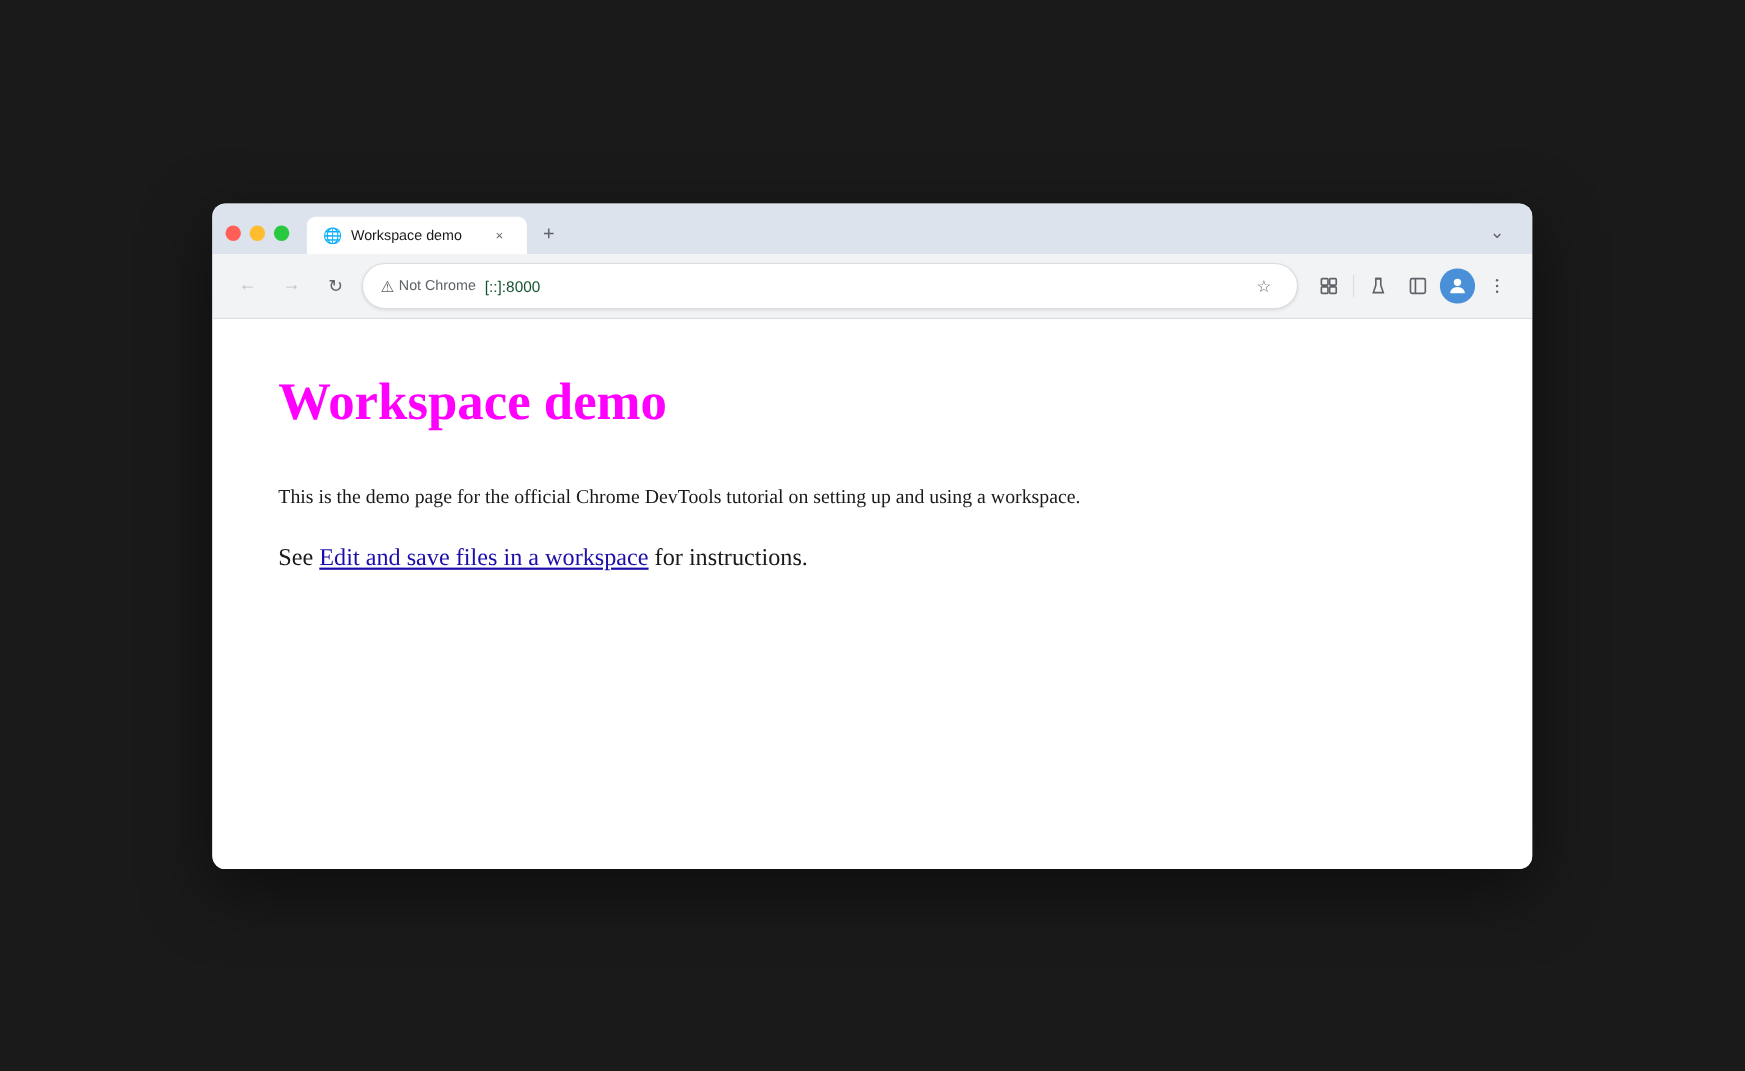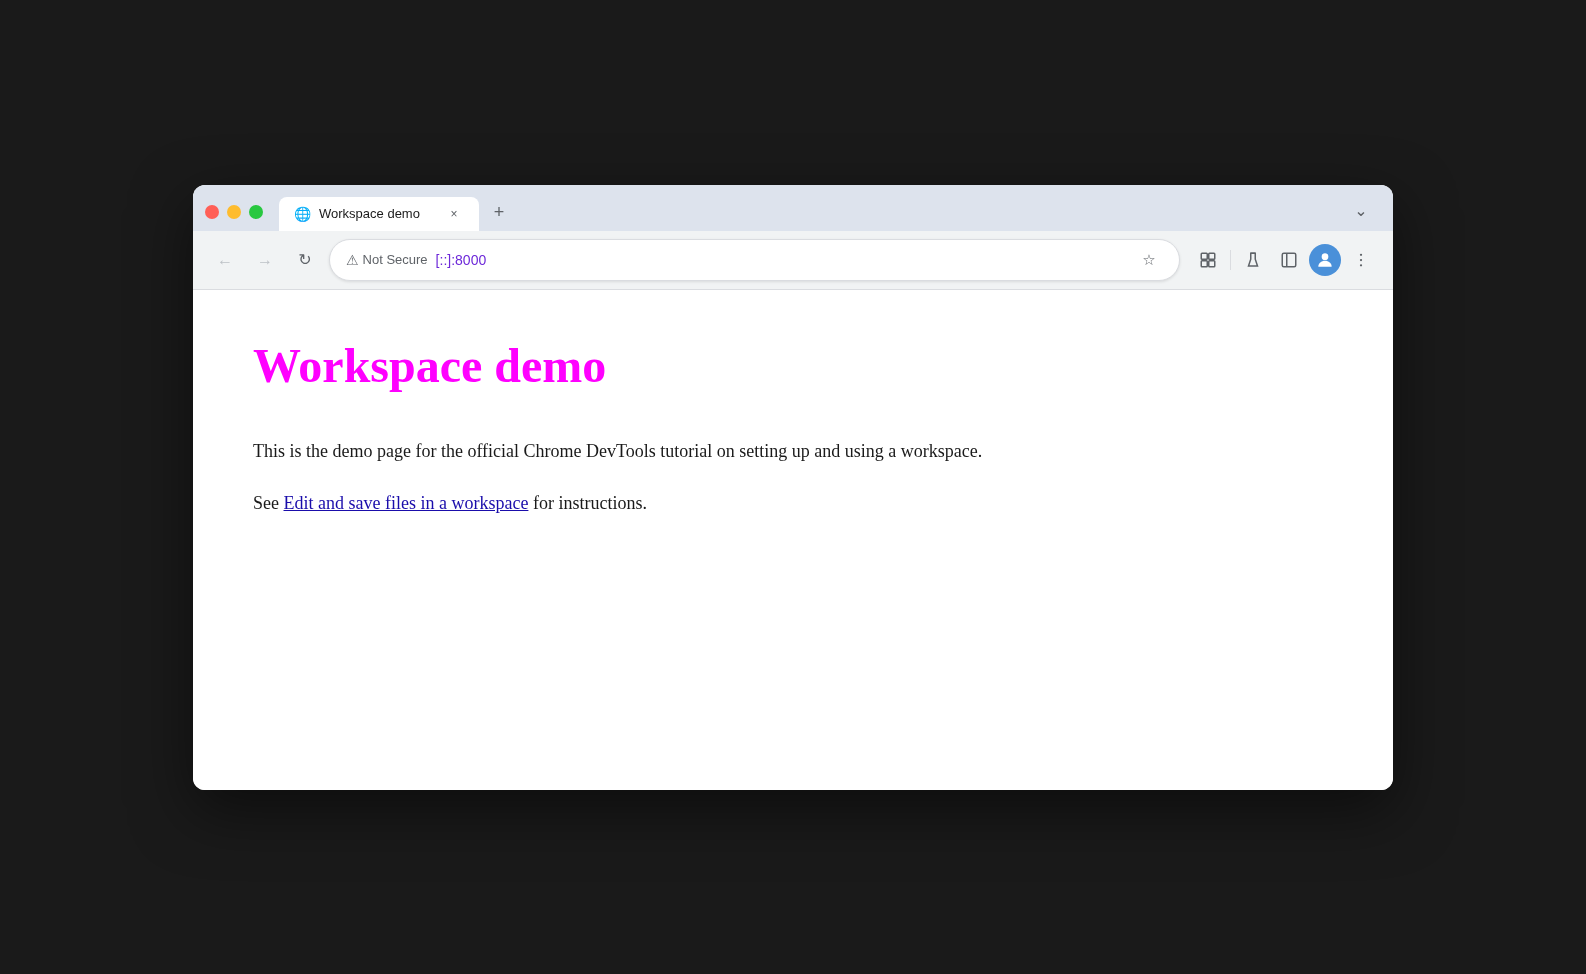--- a/index.html
+++ b/index.html
@@ -175,21 +175,21 @@
     }
 
     .security-icon {
       font-size: 14px;
       color: #5f6368;
     }
 
     .address-text {
       flex: 1;
       font-size: 14px;
-      color: #6d28d9;
+      color: #14532d;
     }
 
     .address-actions {
       display: flex;
       align-items: center;
       gap: 4px;
     }
 
     .address-action-btn {
       width: 28px;
@@ -261,21 +261,21 @@
     .page-text {
       font-size: 18px;
       color: #1a1a1a;
       line-height: 1.6;
       margin-bottom: 24px;
       font-family: serif;
       margin-top: 44px;
     }
 
     .page-link-line {
-      font-size: 18px;
+      font-size: 22px;
       color: #1a1a1a;
       line-height: 1.6;
       font-family: serif;
     }
 
     .page-link {
       color: #1a0dab;
       text-decoration: underline;
       cursor: pointer;
     }
@@ -304,21 +304,21 @@
   </div>
 
   <div class="address-bar">
     <div class="nav-btn disabled">←</div>
     <div class="nav-btn disabled">→</div>
     <div class="nav-btn">↻</div>
 
     <div class="address-input-wrap">
       <div class="security-indicator">
         <span class="security-icon">⚠</span>
-        <span>Not Secure</span>
+        <span>Not Chrome</span>
       </div>
       <span class="address-text">[::]:8000</span>
       <div class="address-actions">
         <div class="address-action-btn">☆</div>
       </div>
     </div>
 
     <div class="toolbar-right">
       <div class="toolbar-btn">
         <svg width="18" height="18" viewBox="0 0 24 24" fill="none" stroke="#5f6368" stroke-width="2">

